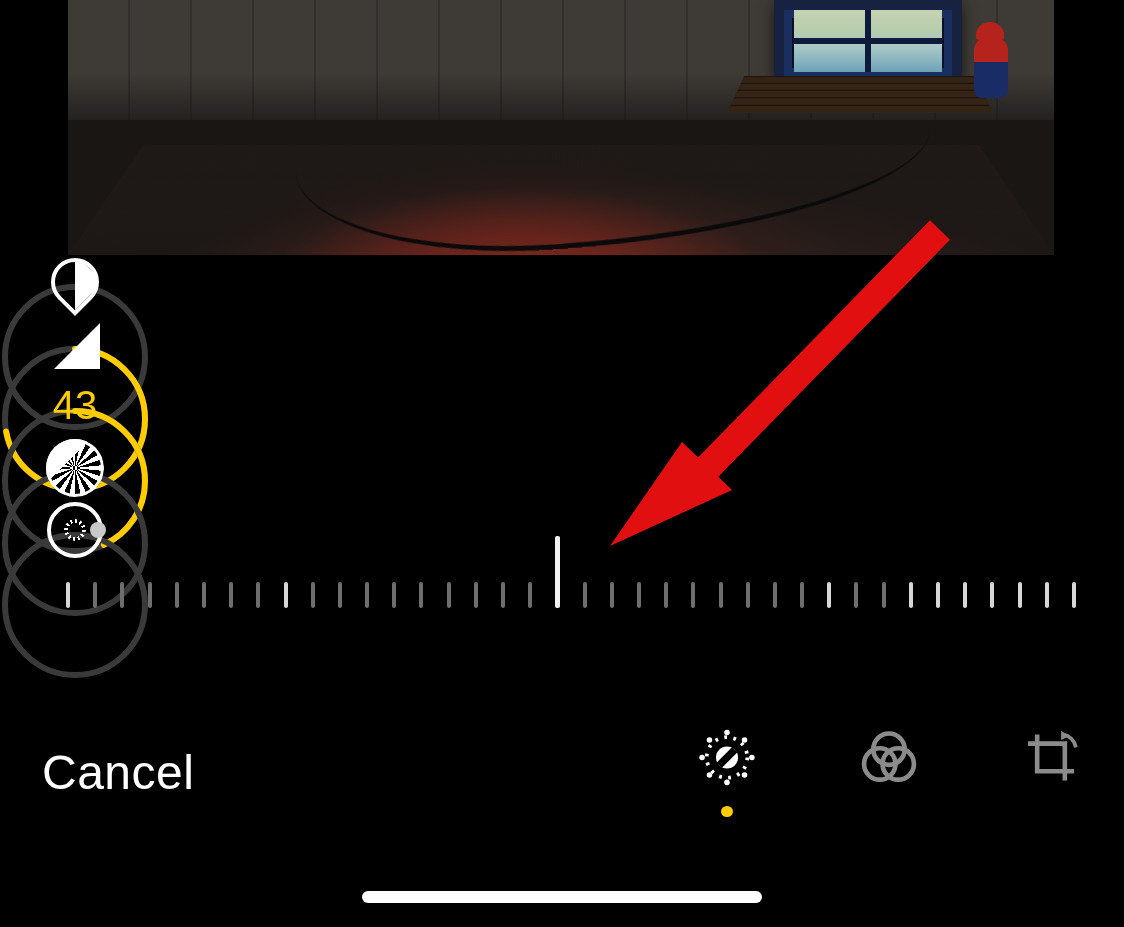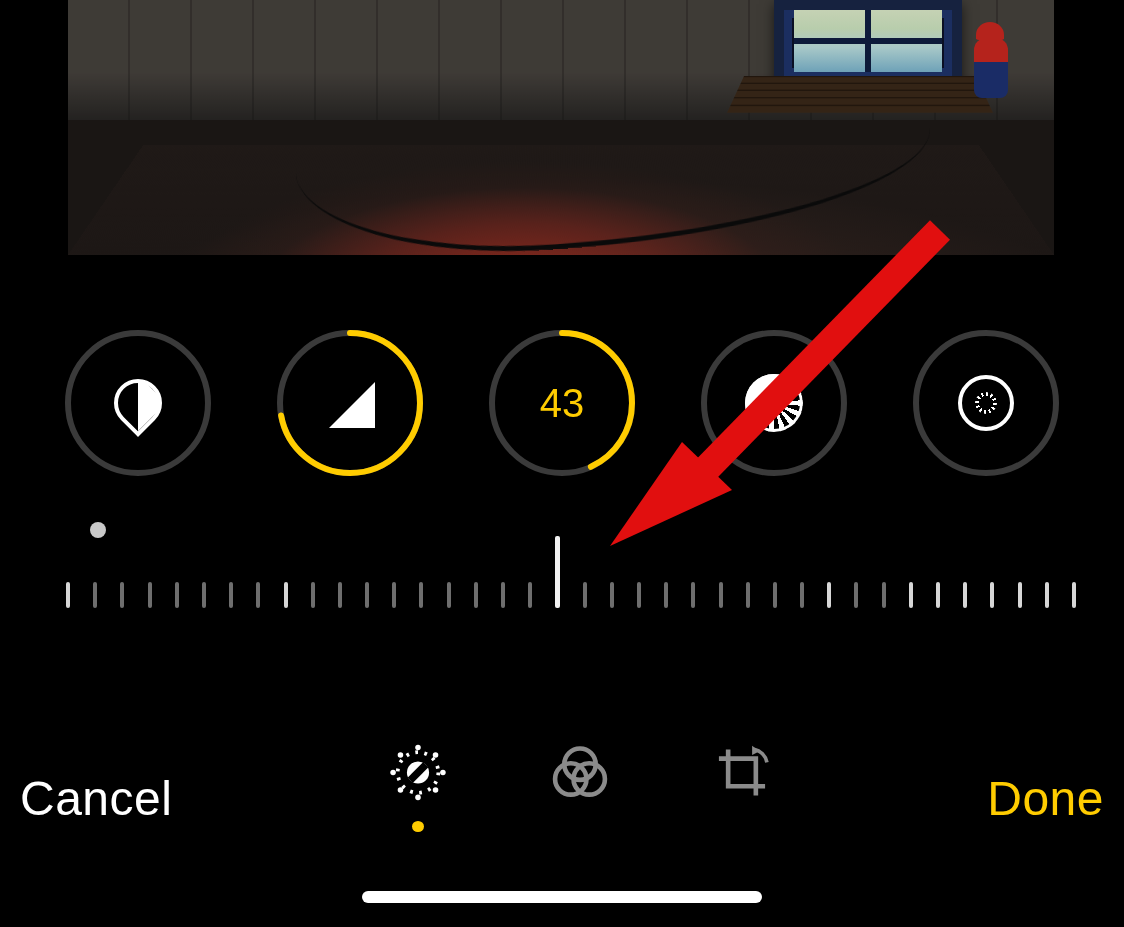--- a/index.html
+++ b/index.html
@@ -142,20 +142,21 @@
   
   .dials {
     position: absolute;
     top: 328px;
     left: 0;
     right: 0;
     height: 155px;
     display: flex;
     justify-content: center;
     gap: 62px;
+    flex-direction: column;
   }
   .dial {
     width: 150px;
     height: 150px;
     position: relative;
   }
   .dial svg {
     position: absolute;
     inset: 0;
     width: 150px;
@@ -284,23 +285,23 @@
     pointer-events: none;
   }
 
   
   .bottom-bar {
     position: absolute;
     left: 0; right: 0;
     top: 712px;
     height: 120px;
     display: flex;
-    align-items: flex-end;
+    align-items: center;
     justify-content: space-between;
-    padding: 0 16px;
+    padding: 0 38px;
   }
   .txt-btn {
     font-size: 48px;
     font-weight: 400;
     letter-spacing: 0.5px;
     background: none;
     border: none;
     padding: 6px 4px;
     cursor: pointer;
   }
@@ -502,16 +503,15 @@
         <path d="M18 8 v40 h40" fill="none" stroke="#8b8b8b" stroke-width="5"></path>
         <path d="M8 18 h40 v40" fill="none" stroke="#8b8b8b" stroke-width="5"></path>
         <path d="M46 8 a18 18 0 0 1 14 14" fill="none" stroke="#8b8b8b" stroke-width="4"></path>
         <polygon points="44,4 52,10 44,14" fill="#8b8b8b"></polygon>
       </svg>
       <span class="dot"></span>
     </button>
 
   </div>
 
-  <button class="txt-btn done">Done</button>
 </div>
 
 <div class="home-indicator"></div>
 
 </body></html>

